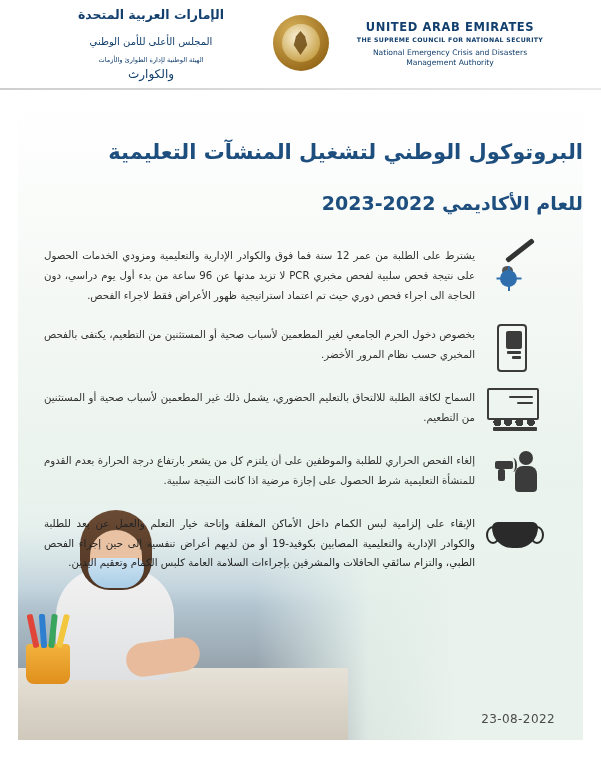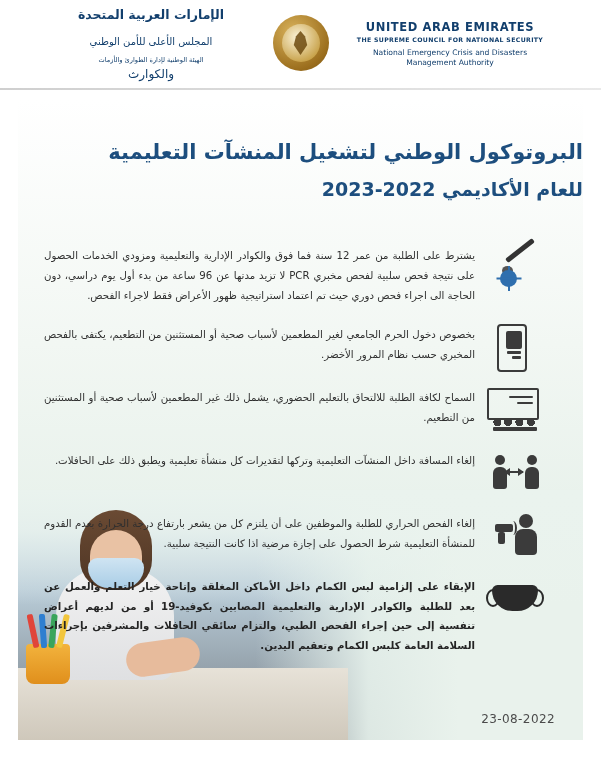--- a/index.html
+++ b/index.html
@@ -113,39 +113,39 @@
   .p4{left:42px;background:#f2c63d;transform:rotate(14deg);}
 
   
   .title-wrap{
     position:absolute;right:0;left:0;top:40px;
   }
   .title-1{
     font-size:21px;font-weight:bold;color:#1d4e7e;letter-spacing:.2px;
   }
   .title-2{
-    font-size:19px;font-weight:bold;color:#1d4e7e;margin-top:14px;
+    font-size:19px;font-weight:bold;color:#1d4e7e;margin-top:28px;
   }
 
   
   .points{
     position:absolute;top:144px;right:42px;left:26px;
   }
   .point{
     display:flex;align-items:flex-start;gap:14px;margin-bottom:17px;
   }
   .pt-icon{
     flex:0 0 auto;width:52px;height:46px;position:relative;
   }
   .pt-text{
     flex:1 1 auto;
     font-size:10.2px;line-height:1.95;color:#2f2f2f;text-align:justify;
     padding-top:2px;
   }
-  .pt-text.bold{font-weight:bold;color:#242424;}
+  .pt-text.bold{font-weight:normal;color:#242424;}
 
   
   .ic-swab .stick{
     position:absolute;right:4px;top:4px;width:34px;height:5px;background:#333;
     transform:rotate(-38deg);border-radius:2px;
   }
   .ic-swab .tip{
     position:absolute;right:28px;top:22px;width:11px;height:9px;background:#555;border-radius:50%;
   }
   .ic-swab .virus{
@@ -319,28 +319,20 @@
       <div class="pt-icon ic-board">
         <span class="frame"></span>
           <span class="line l1"></span>
           <span class="line l2"></span>
         <span class="figs"></span>
           <span class="bench"></span>
       </div>
       <div class="pt-text">السماح لكافة الطلبة للالتحاق بالتعليم الحضوري، يشمل ذلك غير المطعمين لأسباب صحية أو المستثنين من التطعيم.</div>
     </div>
 
-    <div class="point">
-      <div class="pt-icon ic-dist">
-        <span class="p pa"></span>
-          <span class="p pb"></span>
-          <span class="arrow"></span>
-      </div>
-      <div class="pt-text">إلغاء المسافة داخل المنشآت التعليمية وتركها لتقديرات كل منشأة تعليمية ويطبق ذلك على الحافلات.</div>
-    </div>
 
     <div class="point">
       <div class="pt-icon ic-temp">
         <span class="head"></span>
           <span class="torso"></span>
           <span class="gun"></span>
           <span class="wave"></span>
       </div>
       <div class="pt-text">إلغاء الفحص الحراري للطلبة والموظفين على أن يلتزم كل من يشعر بارتفاع درجة الحرارة بعدم القدوم للمنشأة التعليمية شرط الحصول على إجازة مرضية اذا كانت النتيجة سلبية.</div>
     </div>

